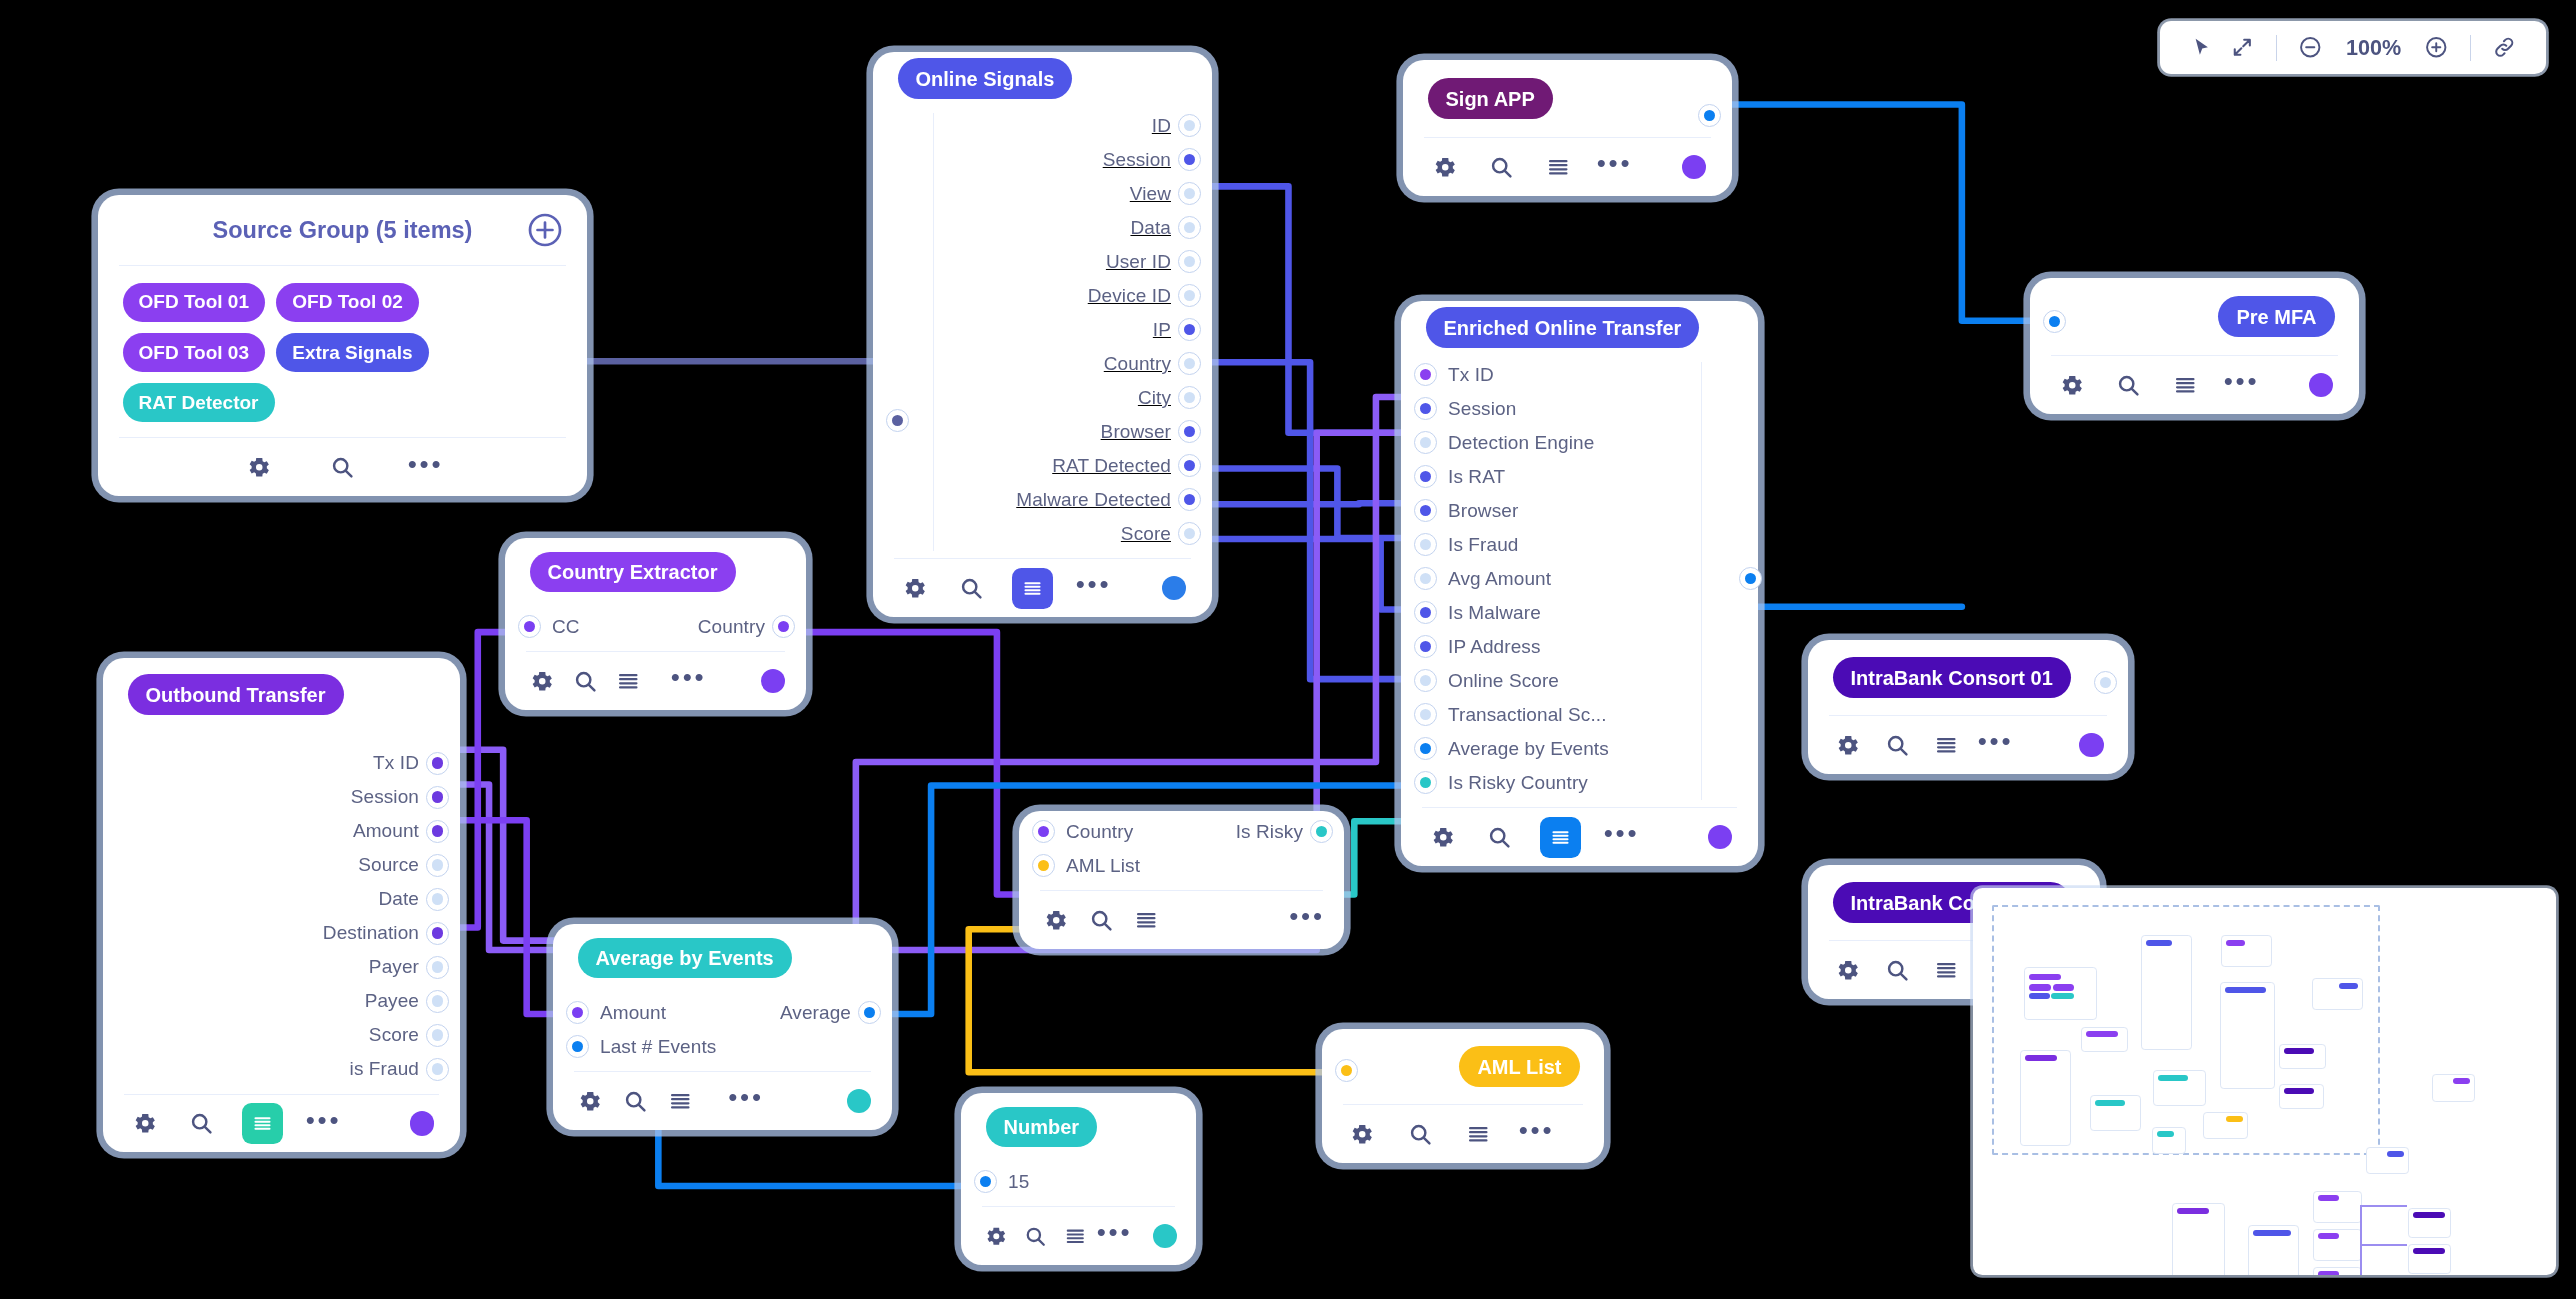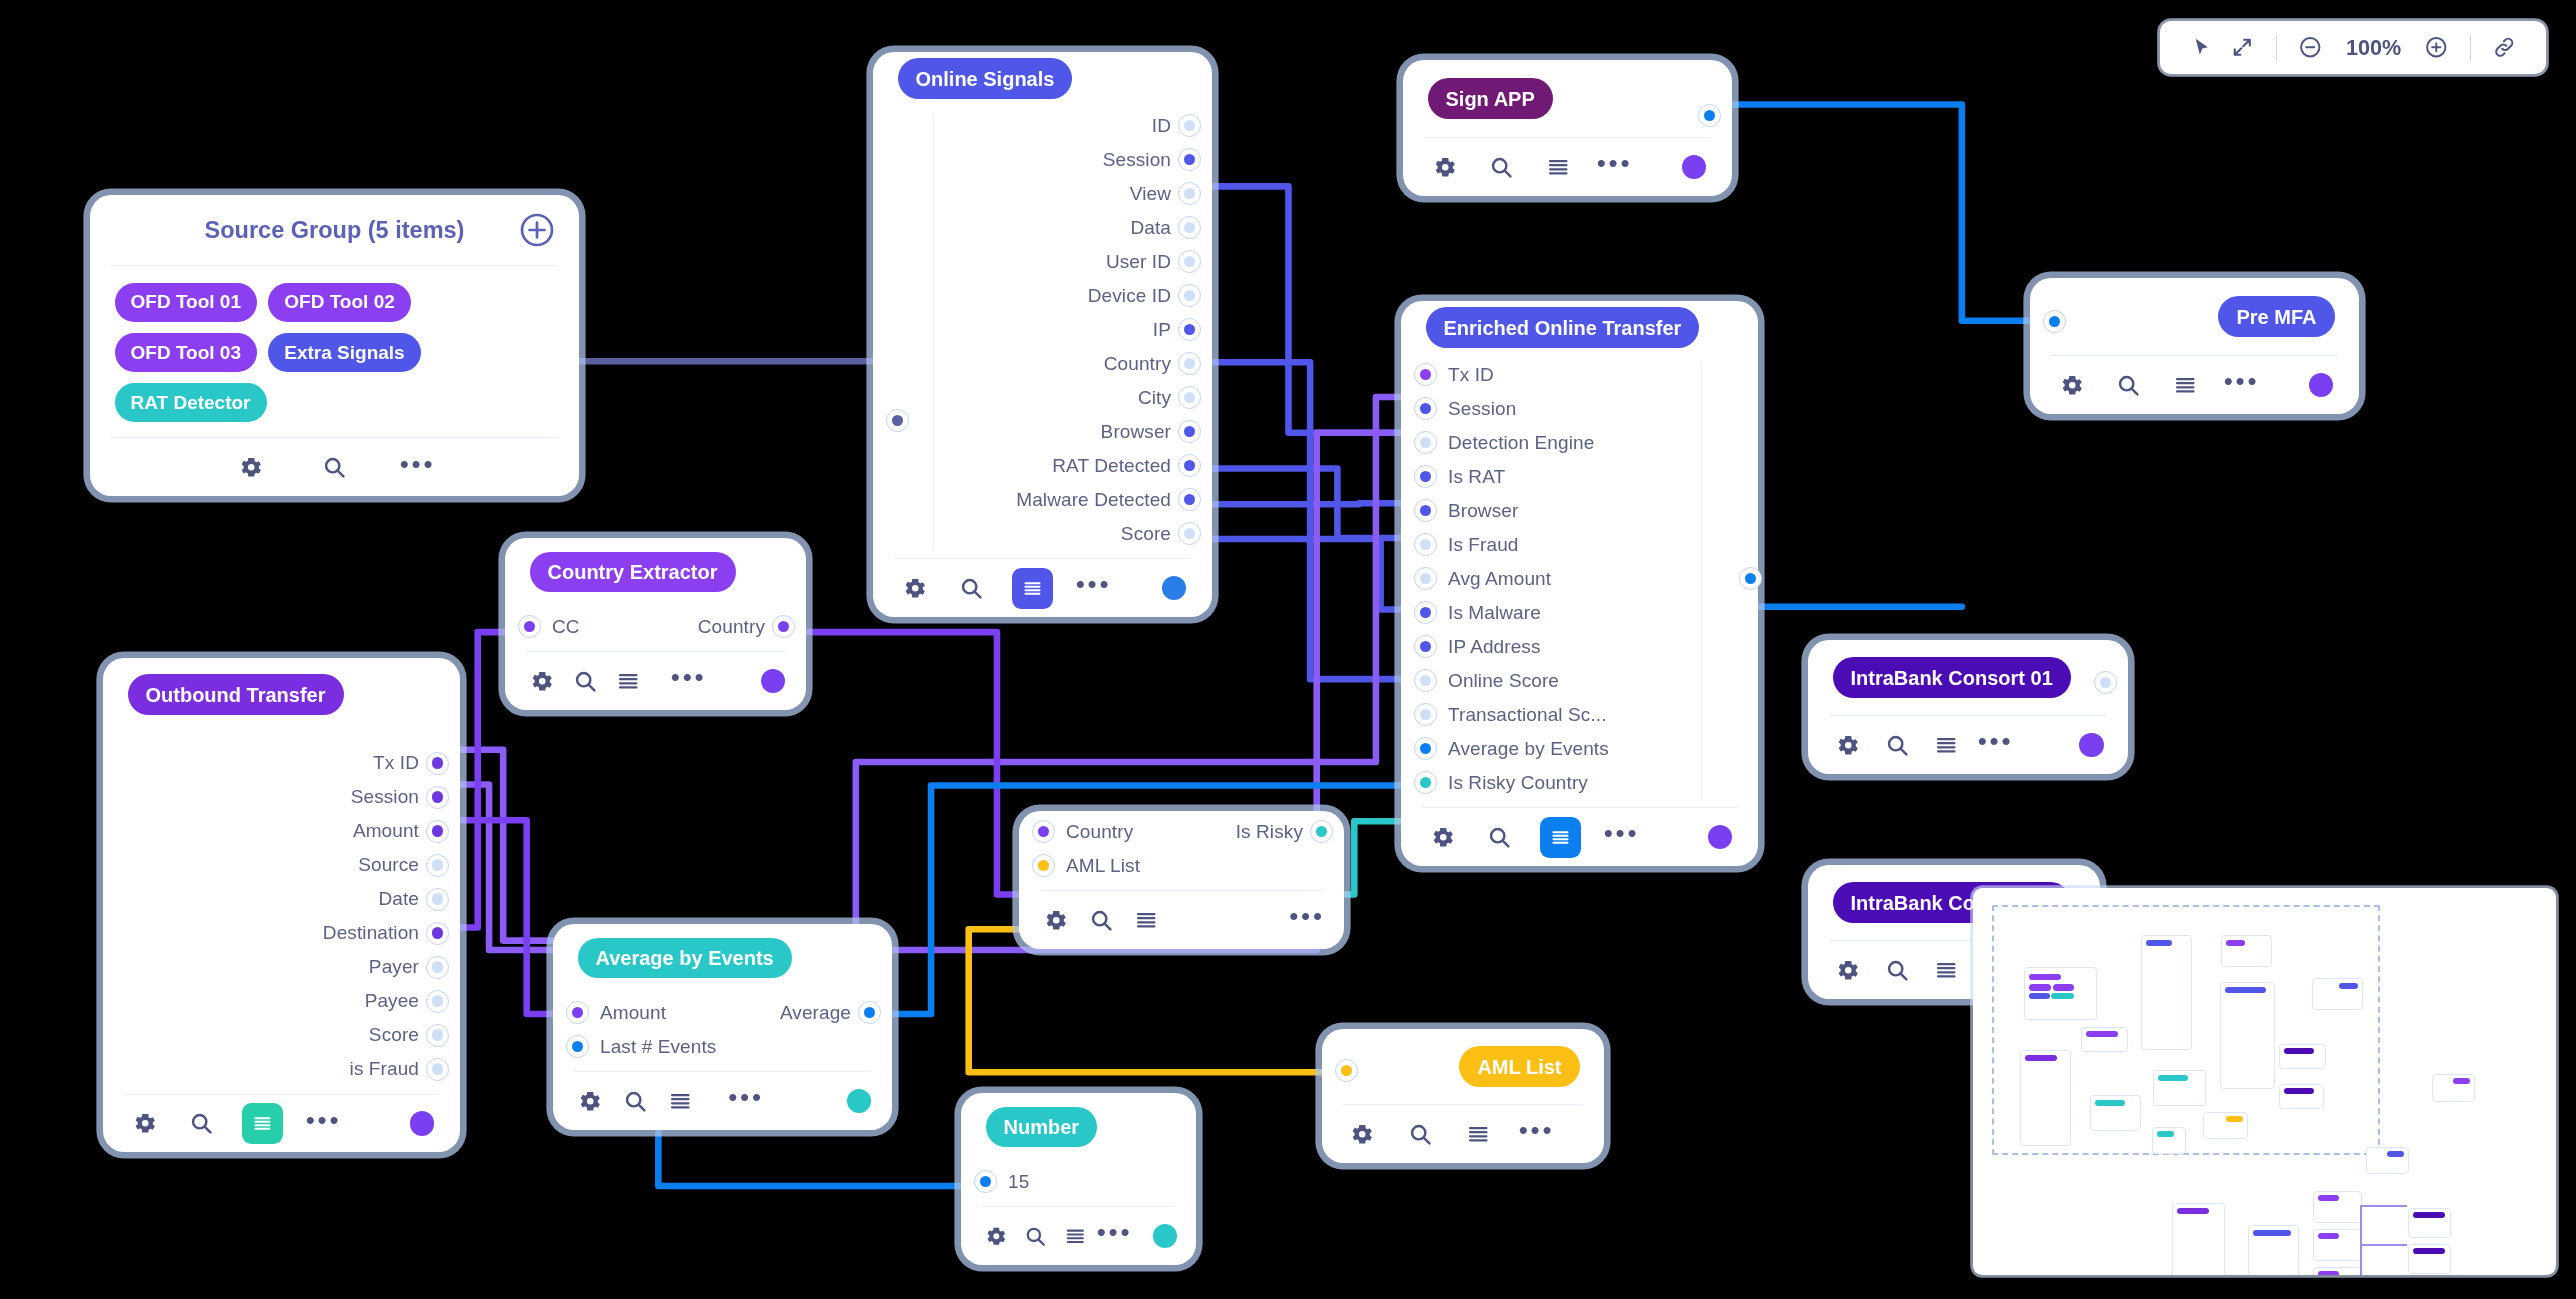--- a/index.html
+++ b/index.html
@@ -108,21 +108,21 @@
     <path d="M1063 1261 L700 1261 L700 1115 L624 1115" stroke="#0b7ff0"></path>
 
     <path d="M906 1078 L990 1078 L990 835 L1528 835" stroke="#0b7ff0"></path>
 
     <path d="M1437 1140 L1030 1140 L1030 988 L1116 988" stroke="#fbbf16"></path>
 
     <path d="M1388 951 L1440 951 L1440 873 L1528 873" stroke="#29c7c7"></path>
   </g>
 </svg>
 
-<div class="node" style="left:90px;top:195px;width:489px;text-align:center;">
+<div class="node" style="left:98px;top:195px;width:489px;text-align:center;">
   <div class="titlerow" style="justify-content:center;height:70px;">
     <span class="plain-title">Source Group (5 items)</span>
     <span class="plusbtn">
       <svg viewBox="0 0 24 24" width="36" height="36" fill="none" stroke="#5b61b5" stroke-width="1.8">
             <circle cx="12" cy="12" r="10"></circle>
             <path d="M12 7v10M7 12h10" stroke-linecap="round"></path>
           </svg>
     </span>
   </div>
   <div class="divider"></div>
@@ -150,21 +150,21 @@
   </div>
   <div class="port right" style="top:355px;">
         <span class="dot" style="background:#5b61a0"></span>
       </div>
 </div>
 
 <div class="node" style="left:873px;top:52px;width:339px;">
   <div class="titlerow">
     <span class="badge" style="background:#4f56e8">Online Signals</span>
   </div>
-  <div class="ports" style="position:relative;">
+  <div class="ports" style="position:relative;text-decoration:underline;">
     <div style="position:absolute;left:60px;top:7.5px;bottom:7.5px;width:0.9px;background:#e8eefb;"></div>
     <div class="prow out">
           <span class="lbl">ID</span>
           <span class="port right">
             <span class="dot"></span>
           </span>
         </div>
     <div class="prow out">
           <span class="lbl">Session</span>
           <span class="port right">

